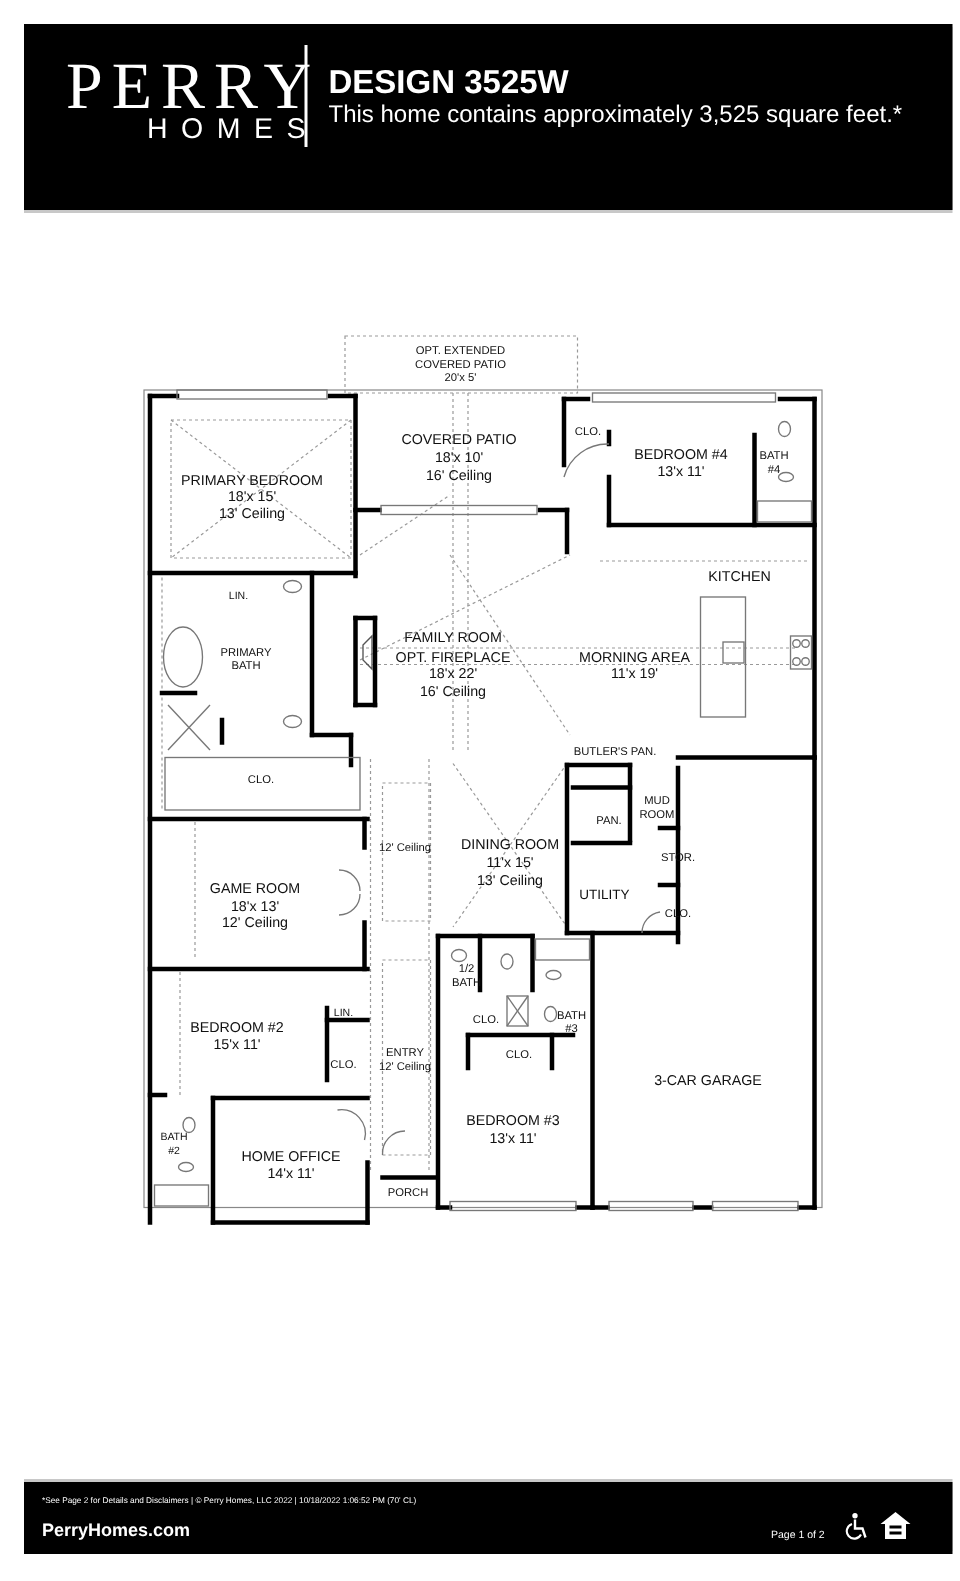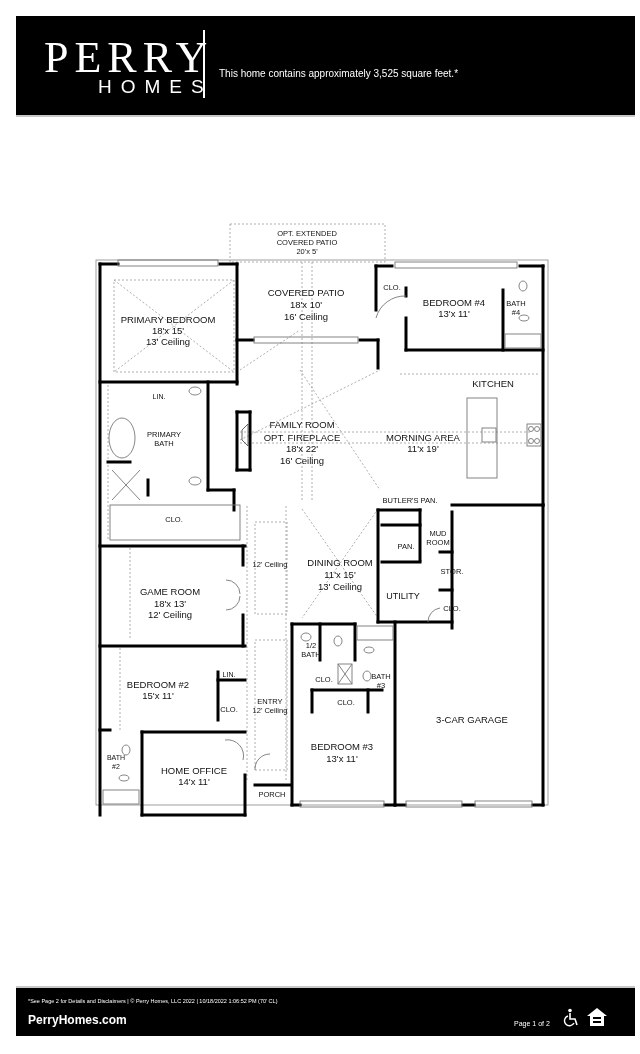--- a/index.html
+++ b/index.html
@@ -1,31 +1,31 @@
 <!DOCTYPE html>
 <html><head>
 <meta charset="utf-8">
 <style>
   html, body { margin: 0; padding: 0; background: #ffffff; }
   body { width: 640px; height: 1054px; position: relative; overflow: hidden; font-family: "Liberation Sans", sans-serif; }
   .header {
-    position: absolute; left: 16px; top: 16px; width: 619px; height: 99px;
+    position: absolute; left: 16px; top: 16px; width: 619px; height: 124px;
     background: #000; color: #fff; box-shadow: 0 2px 0 #c8c8c8;
   }
   .logo-perry {
     position: absolute; left: 28px; top: 20px; font-family: "Liberation Serif", serif;
     font-size: 44px; letter-spacing: 6px; line-height: 44px; color: #fff; font-weight: normal;
   }
   .logo-homes {
     position: absolute; left: 46px; top: 60px; font-family: "Liberation Sans", sans-serif;
     font-size: 19px; letter-spacing: 9px; color: #fff; margin-left: 36px;
   }
   .header-divider { position: absolute; left: 187px; top: 14px; width: 2px; height: 68px; background: #fff; }
   .design-title { position: absolute; left: 203px; top: 26px; font-size: 22px; font-weight: bold; color: #fff; }
-  .design-sub { position: absolute; left: 203px; top: 52px; font-size: 10px; color: #fff; }
+  .design-sub { position: absolute; left: 203px; top: 52px; font-size: 16px; color: #fff; }
 
   .plan { position: absolute; left: 0; top: 0; width: 640px; height: 1054px; }
 
   .footer {
     position: absolute; left: 16px; top: 988px; width: 619px; height: 48px;
     background: #000; color: #fff; box-shadow: 0 -2px 0 #c8c8c8;
   }
   .footer-disclaimer { position: absolute; left: 12px; top: 10px; font-size: 5.5px; color: #fff; }
   .footer-site { position: absolute; left: 12px; top: 25px; font-size: 12px; font-weight: bold; color: #fff; }
   .footer-page { position: absolute; left: 498px; top: 32px; font-size: 7px; color: #fff; }
@@ -34,20 +34,21 @@
 
   .room-label { font-family: "Liberation Sans", sans-serif; fill: #111; }
 </style>
 </head>
 <body>
 
 <div class="header">
   <div class="logo-perry">PERRY</div>
   <div class="logo-homes">HOMES</div>
   <div class="header-divider"></div>
+  <div class="design-title">DESIGN 3525W</div>
   <div class="design-sub">This home contains approximately 3,525 square feet.*</div>
 </div>
 
 <svg class="plan" viewBox="0 0 640 1054" xmlns="http://www.w3.org/2000/svg">
   <g fill="none" stroke="#999" stroke-width="0.8" stroke-dasharray="2,2">
 
     <rect x="230" y="224" width="155" height="38"></rect>
 
     <line x1="302" y1="262" x2="302" y2="500"></line>
     <line x1="312" y1="262" x2="312" y2="500"></line>

